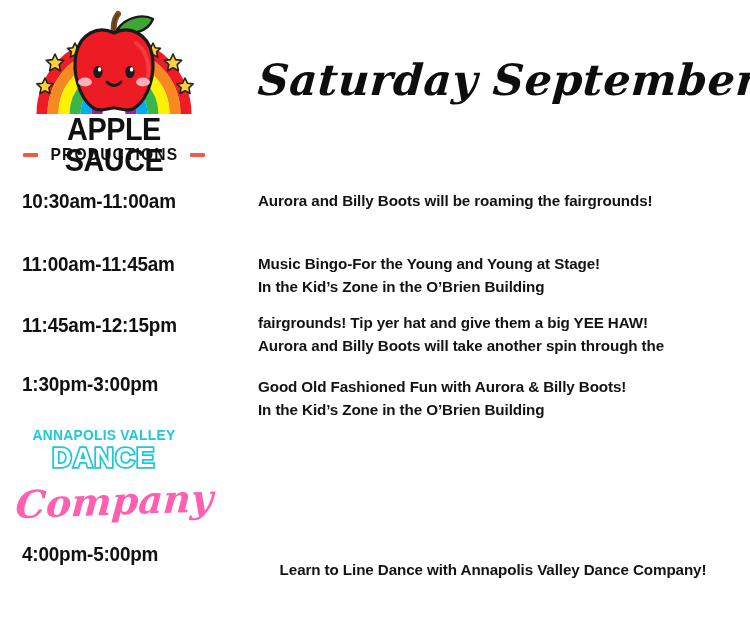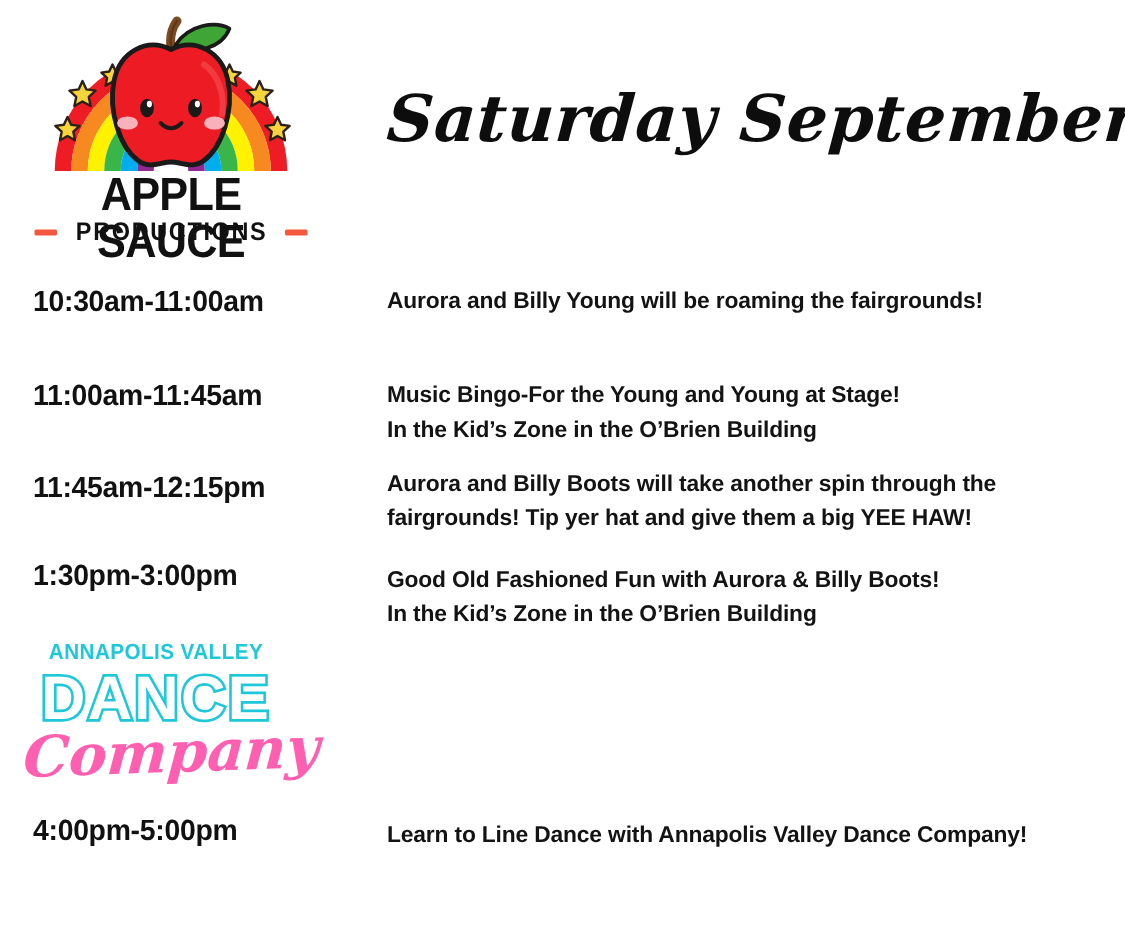--- a/index.html
+++ b/index.html
@@ -63,35 +63,35 @@
   }
   .desc div { white-space:nowrap; }
 
   .r1 { top:189px; }
   .r2 { top:252px; }
   .r3 { top:311px; }
   .r4 { top:372px; }
   .r5 { top:542px; }
   .r3 .time { top:2px; }
   .r4 .desc { top:3px; }
-  .r5 .desc { top:3px; }
+  .r5 .desc { top:16px;text-align:center; }
 
   
   .avdc { position:absolute; left:14px; top:428px; width:180px; height:100px; }
   .avdc-top {
     position:absolute; left:0; top:0; width:180px; text-align:center;
     font-family:"Liberation Sans", sans-serif;
     font-weight:bold; font-size:14.5px; letter-spacing:0.3px;
     color:#1FC8D8; line-height:1;
     transform:scaleX(0.95);
   }
   .avdc-mid {
     position:absolute; left:0; top:17px; width:180px; text-align:center;
     font-family:"Liberation Sans", sans-serif;
-    font-weight:bold; font-size:41px; letter-spacing:1.5px;
+    font-weight:bold; font-size:27px; letter-spacing:1.5px;
     line-height:1; color:#ffffff;
     -webkit-text-stroke:3.5px #1FC8D8;
     paint-order:stroke fill;
   }
   .avdc-bot {
     position:absolute; left:2px; top:53px; width:180px; text-align:center;
     font-family:"DejaVu Serif", serif;
     font-style:italic; font-weight:bold;
     font-size:38px; line-height:1.1;
     color:#FF5FB0;
@@ -146,37 +146,37 @@
       <span class="as-sub-txt">PRODUCTIONS</span>
       <span class="as-dash"></span>
     </div>
   </div>
 
   <div class="title">Saturday September 13</div>
 
   <div class="row r1">
     <div class="time">10:30am-11:00am</div>
     <div class="desc">
-      <div>Aurora and Billy Young will be roaming the fairgrounds!</div>
+      <div>Aurora and Billy Boots will be roaming the fairgrounds!</div>
     </div>
   </div>
 
   <div class="row r2">
     <div class="time">11:00am-11:45am</div>
     <div class="desc">
       <div>Music Bingo-For the Young and Young at Stage!</div>
       <div>In the Kid’s Zone in the O’Brien Building</div>
     </div>
   </div>
 
   <div class="row r3">
     <div class="time">11:45am-12:15pm</div>
     <div class="desc">
+      <div>fairgrounds! Tip yer hat and give them a big YEE HAW!</div>
       <div>Aurora and Billy Boots will take another spin through the</div>
-      <div>fairgrounds! Tip yer hat and give them a big YEE HAW!</div>
     </div>
   </div>
 
   <div class="row r4">
     <div class="time">1:30pm-3:00pm</div>
     <div class="desc">
       <div>Good Old Fashioned Fun with Aurora &amp; Billy Boots!</div>
       <div>In the Kid’s Zone in the O’Brien Building</div>
     </div>
   </div>

